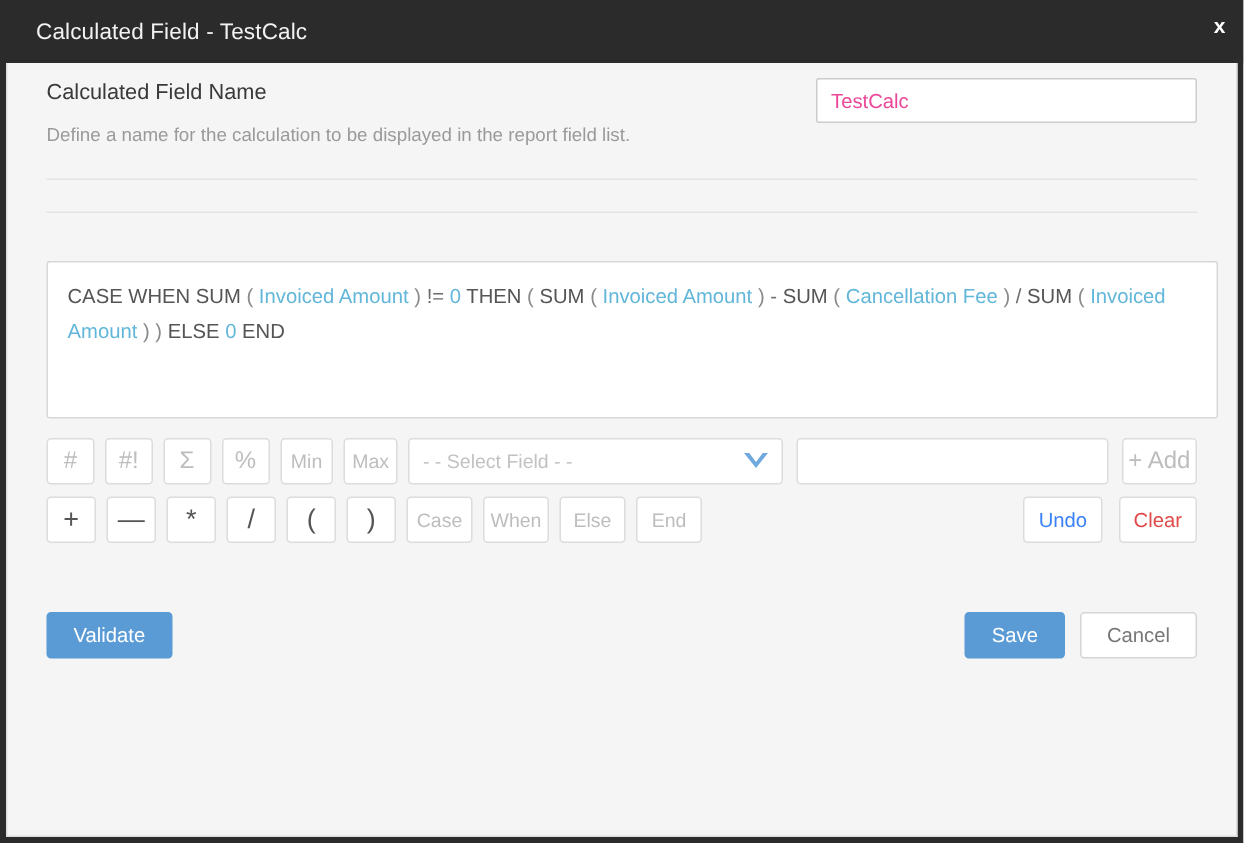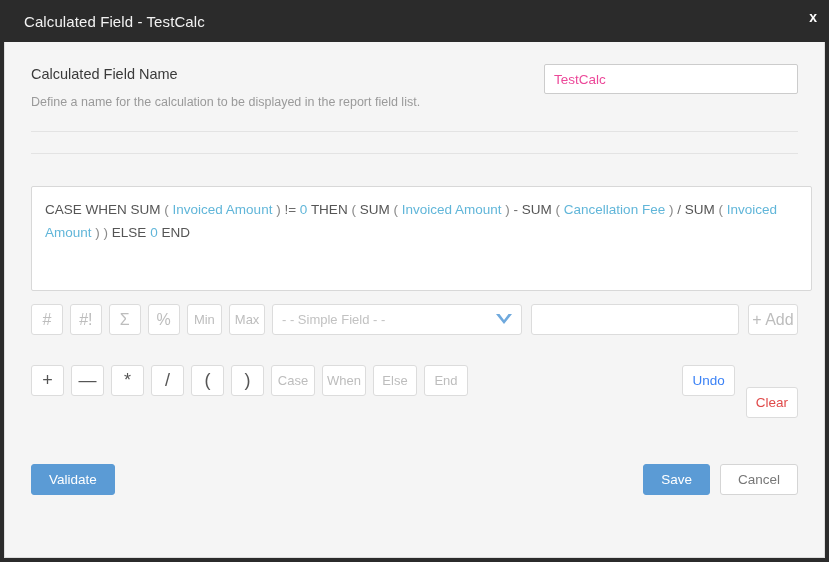--- a/index.html
+++ b/index.html
@@ -51,21 +51,21 @@
     background: #f5f5f5;
     border: 1px solid #dddddd;
     border-top: none;
     padding: 0 26px;
   }
 
   .row {
     display: flex;
     align-items: flex-start;
     justify-content: space-between;
-    padding-top: 22px;
+    padding-top: 10px;
   }
   .row-label {
     font-size: 14.5px;
     color: #3a3a3a;
     line-height: 20px;
   }
   .row-help {
     font-size: 12.5px;
     color: #9a9a9a;
     margin-top: 10px;
@@ -227,21 +227,21 @@
     background: #ffffff;
     border-radius: 3px;
     font-size: 13.5px;
     display: flex;
     align-items: center;
     justify-content: center;
     cursor: pointer;
     padding: 0 9px;
   }
   .undo-btn { color: #3b82f6; margin-right: 11px; }
-  .clear-btn { color: #e04a4a; margin-top: 44px; }
+  .clear-btn { color: #e04a4a; }
 
   
   .footer {
     display: flex;
     align-items: center;
     margin-top: 46px;
   }
   .primary-btn {
     background: #5b9bd5;
     color: #ffffff;
@@ -301,21 +301,21 @@
 
     <div class="btn-row" id="toolbar-row-1">
       <div class="sym-btn">#</div>
         <div class="sym-btn">#!</div>
         <div class="sym-btn">Σ</div>
         <div class="sym-btn">%</div>
         <div class="sym-btn wide">Min</div>
         <div class="sym-btn wide">Max</div>
         <div class="field-select-wrap">
         <div class="field-select">
-          <span>- - Simple Field - -</span>
+          <span>- - Select Field - -</span>
         </div>
         <svg class="chevron-sm" viewBox="0 0 20 17">
           <path d="M2 3 L10 13 L18 3 L14.5 3 L10 9 L5.5 3 Z" fill="#6fa9dd"></path>
         </svg>
       </div>
       <input class="value-input" type="text" value="" style="">
       <div class="add-btn">+ Add</div>
     </div>
 
     <div class="btn-row second" id="toolbar-row-2">

